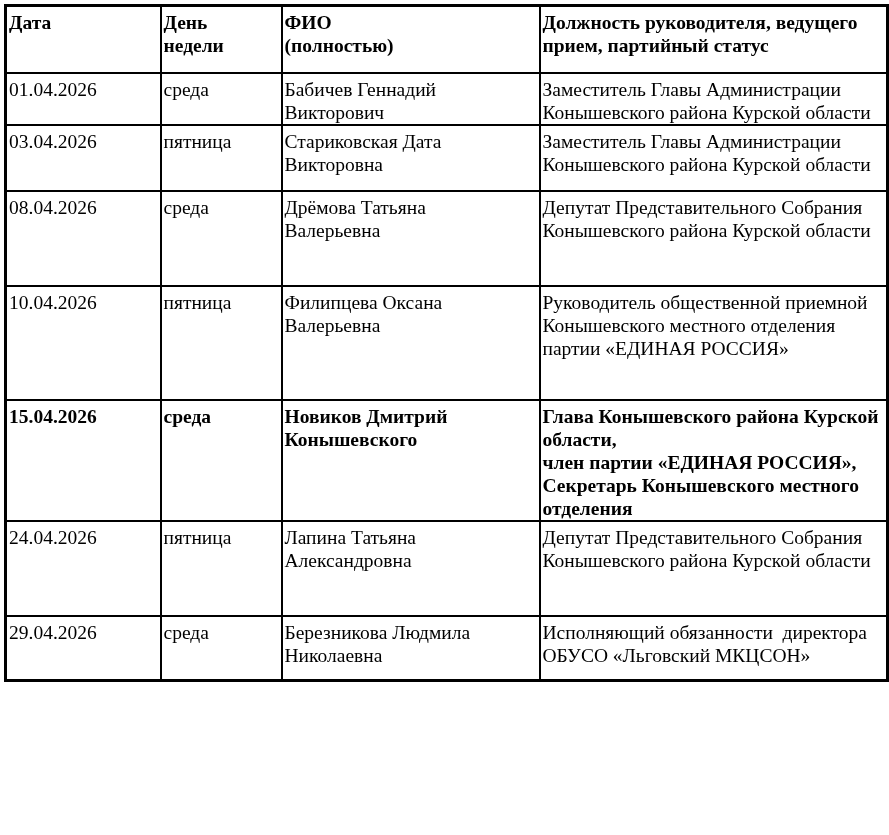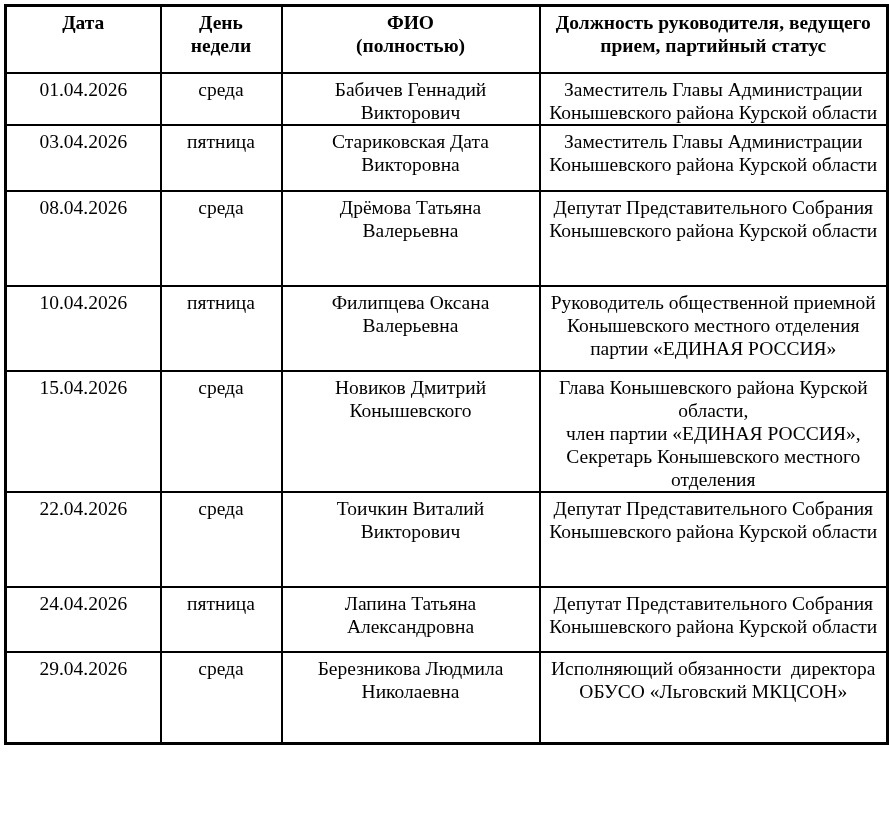--- a/index.html
+++ b/index.html
@@ -31,43 +31,43 @@
   table.schedule col.c3 { width: 258px; }
   table.schedule col.c4 { width: 348px; }
 
   table.schedule th,
   table.schedule td {
     border: 2px solid #000000;
     vertical-align: top;
     color: #000000;
     font-size: 19.5px;
     line-height: 23px;
-    text-align: center;
+    text-align: left;
     padding: 4px 2px 0 2px;
     white-space: pre-wrap;
     overflow: hidden;
   }
   table.schedule th {
     font-weight: bold;
   }
   th.h-date {
     text-align: left;
     padding-left: 32px;
   }
   th.h-day {
     text-align: left;
     padding-left: 17px;
   }
   
   tbody tr:nth-child(1)  { height: 67px; }
   tbody tr:nth-child(2)  { height: 43px; }
   tbody tr:nth-child(3)  { height: 66px; }
   tbody tr:nth-child(4)  { height: 95px; }
-  tbody tr:nth-child(5)  { height: 85px; }
-  tbody tr:nth-child(6)  { height: 100px; }
+  tbody tr:nth-child(5)  { height: 114px; }
+  tbody tr:nth-child(6)  { height: 100px; font-weight: bold; }
   tbody tr:nth-child(7)  { height: 95px; }
   tbody tr:nth-child(8)  { height: 65px; }
   tbody tr:nth-child(9)  { height: 92px; }
   tbody tr:nth-child(10) { height: 64px; }
 </style>
 </head>
 <body>
 
 <div class="page">
   <table class="schedule">
@@ -131,28 +131,20 @@
         <td>Новиков Дмитрий
 Конышевского</td>
         <td>Глава Конышевского района Курской
 области,
 член партии «ЕДИНАЯ РОССИЯ»,
 Секретарь Конышевского местного
 отделения</td>
       </tr>
 
 
-      <tr>
-        <td>22.04.2026</td>
-        <td>среда</td>
-        <td>Тоичкин Виталий
-Викторович</td>
-        <td>Депутат Представительного Собрания
-Конышевского района Курской области</td>
-      </tr>
 
       <tr>
         <td>24.04.2026</td>
         <td>пятница</td>
         <td>Лапина Татьяна
 Александровна</td>
         <td>Депутат Представительного Собрания
 Конышевского района Курской области</td>
       </tr>
 

